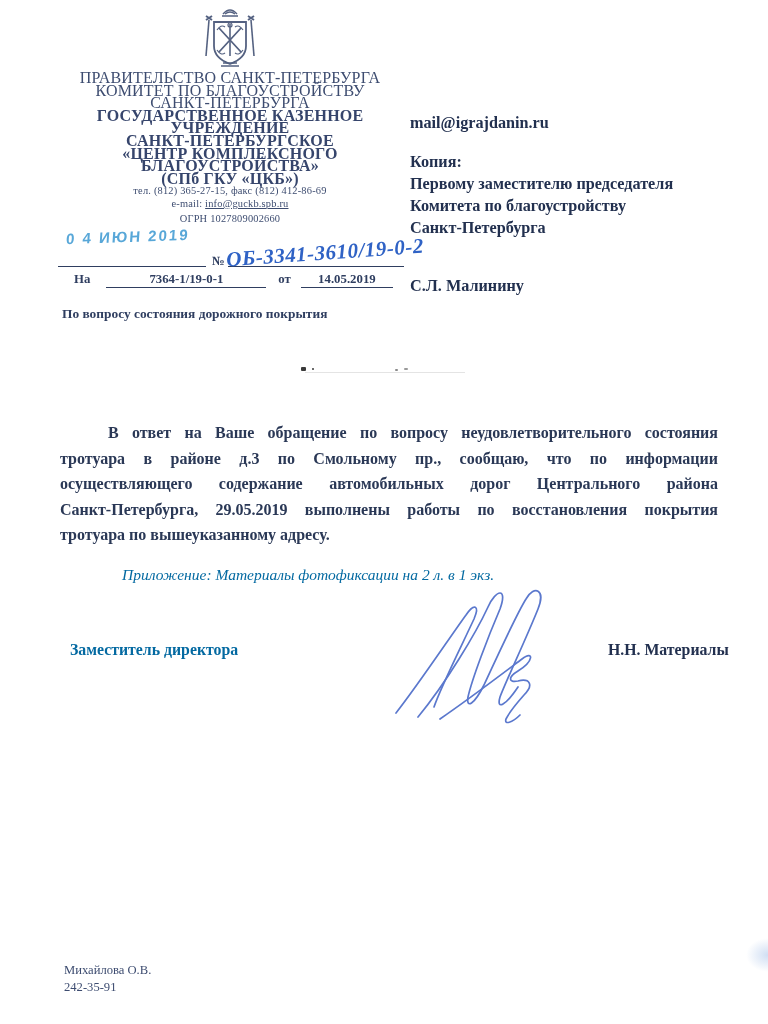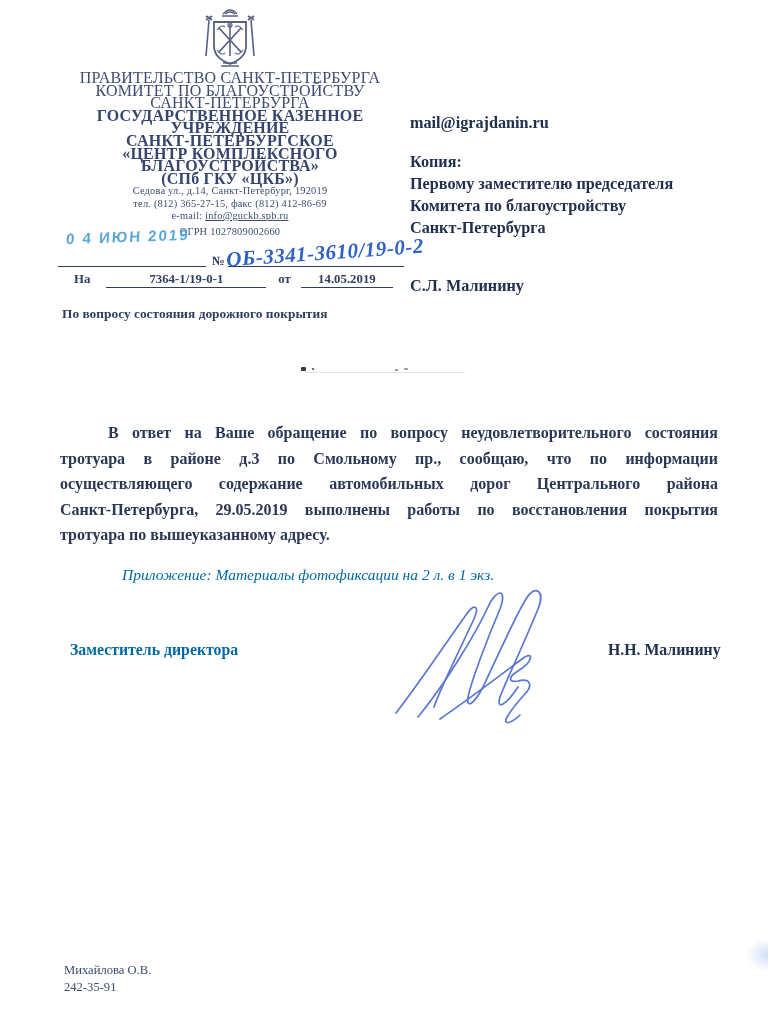--- a/index.html
+++ b/index.html
@@ -115,21 +115,20 @@
 
       <path d="M26 57 h14 M24 60 h18" stroke-width="1.4"></path>
     </svg>
     <div class="lh-line">ПРАВИТЕЛЬСТВО САНКТ-ПЕТЕРБУРГА</div>
     <div class="lh-line">КОМИТЕТ ПО БЛАГОУСТРОЙСТВУ</div>
     <div class="lh-line">САНКТ-ПЕТЕРБУРГА</div>
     <div class="lh-line lh-bold">ГОСУДАРСТВЕННОЕ КАЗЕННОЕ УЧРЕЖДЕНИЕ</div>
     <div class="lh-line lh-bold">САНКТ-ПЕТЕРБУРГСКОЕ</div>
     <div class="lh-line lh-bold">«ЦЕНТР КОМПЛЕКСНОГО БЛАГОУСТРОЙСТВА»</div>
     <div class="lh-line lh-bold">(СПб ГКУ «ЦКБ»)</div>
-    <div class="lh-line lh-small">Седова ул., д.14, Санкт-Петербург, 192019</div>
     <div class="lh-line lh-small">тел. (812) 365-27-15, факс (812) 412-86-69</div>
     <div class="lh-line lh-small lh-email"><span>e-mail: </span><span class="u">info@guckb.spb.ru</span></div>
     <div class="lh-gap"></div>
     <div class="lh-line lh-small">ОГРН 1027809002660</div>
   </div>
 
   <div class="refblock">
     <div class="date-stamp">0 4 ИЮН 2019</div>
     <div class="num-row">
       <div class="ul1"></div>
@@ -171,21 +170,21 @@
   <div class="attachment">Приложение: Материалы фотофиксации на 2 л. в 1 экз.</div>
 
   <div class="sign-position">Заместитель директора</div>
 
   <svg class="signature-svg" width="190" height="140" viewBox="0 0 190 140" fill="none" stroke="#4a6ac8" stroke-width="1.7" stroke-linecap="round" opacity="0.9">
     <path d="M8 128 C30 100 62 52 78 30 C86 18 92 20 86 34 C72 64 52 104 46 122"></path>
     <path d="M30 132 C58 98 88 48 100 22 C108 4 120 2 112 24 C100 52 84 94 80 112 C78 124 86 120 96 100 C110 70 128 30 138 14 C146 0 158 4 150 24 C138 54 118 96 112 112 C108 126 118 120 130 102"></path>
     <path d="M52 134 C84 112 118 86 134 74 C146 65 146 76 130 86 C120 92 120 98 130 96 C142 93 146 100 136 110 C128 119 121 128 118 134 C116 140 124 138 132 130"></path>
   </svg>
 
-  <div class="sign-name">Н.Н. Малинину</div>
+  <div class="sign-name">Н.Н. Материалы</div>
 
   <div class="footer">
     <div>Михайлова О.В.</div>
     <div>242-35-91</div>
   </div>
 
   <div class="scan-smudge"></div>
 
 </div>
 

